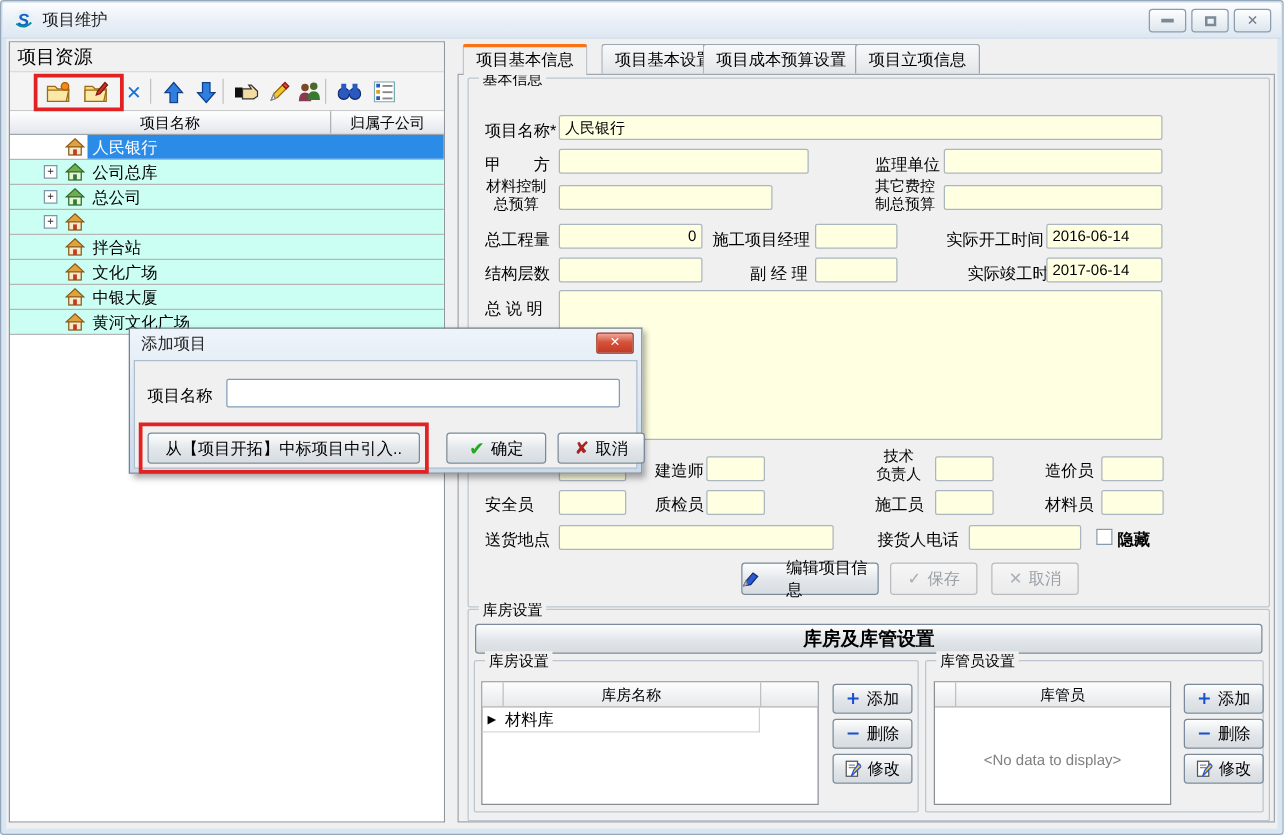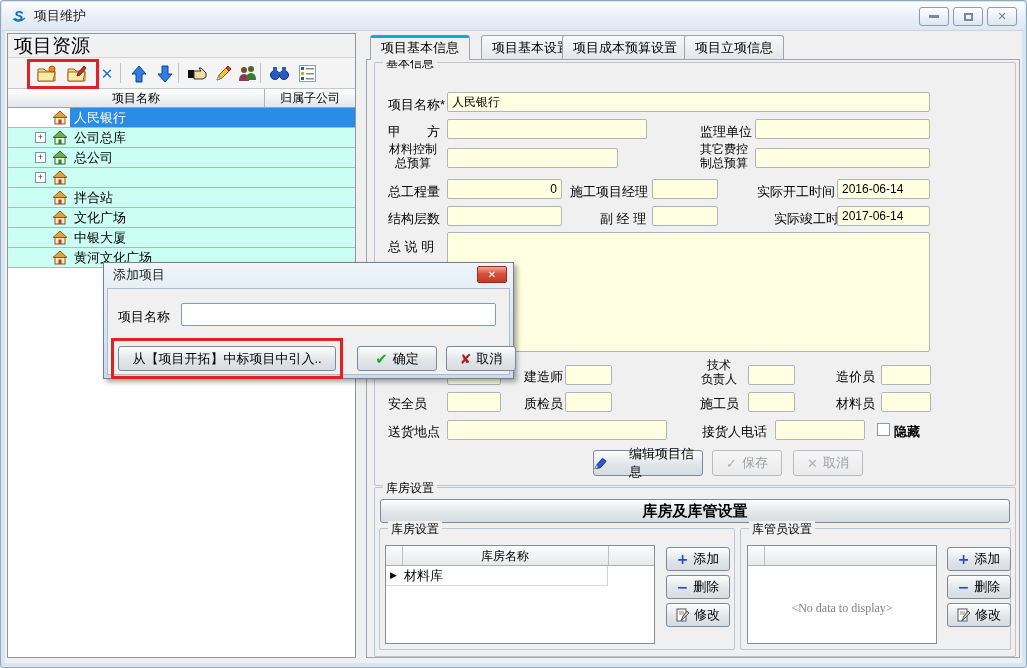--- a/index.html
+++ b/index.html
@@ -21,21 +21,21 @@
             font-size:11px; font-weight:bold; }
   .winbtn .bar { width:10px; height:3px; background:#7a8a99; }
   .winbtn .box { width:9px; height:8px; border:2px solid #7a8a99; }
 
   #content { position:absolute; left:4px; top:30px; right:4px; bottom:4px; background:#f0f0f0; }
 
   
   #left-panel { position:absolute; left:7px; top:33px; width:349px; height:625px;
                 background:#fff; border:1px solid #8f979e; }
   #lp-header { position:absolute; left:0; top:0; right:0; height:24px; background:#f1f1f1;
-               border-bottom:1px solid #d4d4d4; font-size:19px; line-height:24px; padding-left:6px; }
+               border-bottom:1px solid #d4d4d4; font-size:15px; line-height:24px; padding-left:6px; }
   #lp-toolbar { position:absolute; left:0; top:24px; right:0; height:31px; background:#f4f4f4;
                 border-bottom:1px solid #c8c8c8; }
   .tbtn { position:absolute; top:3px; width:26px; height:25px; display:flex; align-items:center;
           justify-content:center; }
   .tsep { position:absolute; top:5px; width:1px; height:20px; background:#c2c2c2; }
   .blue-x { color:#1a6fd4; font-family:"DejaVu Sans",sans-serif; font-weight:bold; font-size:15px; }
 
   #lp-colheader { position:absolute; left:0; top:55px; right:0; height:19px; display:flex;
                   background:linear-gradient(#ffffff,#e2e6eb); border-bottom:1px solid #9aa5b0;
                   font-size:12px; }
@@ -51,21 +51,21 @@
   .trow.sel .lbl-area { background:#2b8ce8; color:#fff; }
   .expander { position:absolute; left:27px; top:4px; width:11px; height:11px; background:#fff;
               border:1px solid #8095a8; font-size:9px; line-height:9px; text-align:center; color:#333; }
   .house { position:absolute; left:44px; top:2px; }
 
   
   #right-panel { position:absolute; left:366px; top:33px; width:654px; height:625px; }
   .tab { position:absolute; top:2px; height:24px; border:1px solid #9aa5b0; border-bottom:none;
          border-radius:3px 3px 0 0; background:linear-gradient(#f8f9fa,#e3e6e9);
          font-size:13px; text-align:center; line-height:23px; padding:0 10px; }
-  .tab.active { background:#f0f0f0; border-top:3px solid #0ea5e9; line-height:20px; height:25px; z-index:2; }
+  .tab.active { background:#f0f0f0; border-top:3px solid #f97316; line-height:20px; height:25px; z-index:2; }
   #tabpage { position:absolute; left:0; top:26px; right:0; bottom:0; border:1px solid #a0a6ad;
              background:#f0f0f0; }
 
   .groupbox { position:absolute; border:1px solid #bcc6d0; border-radius:2px; }
   .legend { position:absolute; top:-8px; left:8px; background:#f0f0f0; padding:0 3px; font-size:12px; }
 
   .lbl { position:absolute; font-size:13px; color:#000; white-space:pre-line; }
   .lbl.center { text-align:center; line-height:1.15; }
   .field { position:absolute; height:20px; background:#ffffe1; border:1px solid #abb6bf;
            border-radius:2px; font-family:"Liberation Sans",sans-serif; font-size:12px; padding:1px 4px; }
@@ -81,21 +81,21 @@
 
   .grid { position:absolute; background:#fff; border:1px solid #8a8f94; }
   .grid-header { position:absolute; left:0; top:0; right:0; height:20px;
                  background:linear-gradient(#fdfdfd,#e7e9eb); border-bottom:1px solid #b0b0b0;
                  font-size:12px; }
   .grid-header .tick { position:absolute; left:16px; top:0; bottom:0; width:1px; background:#c0c0c0; }
   .grid-header .htxt { position:absolute; top:2px; text-align:center; }
   .grid-row { position:absolute; left:0; top:20px; right:0; height:20px; font-size:13px;
               border-bottom:1px solid #d8d8d8; }
   .nodata { position:absolute; left:0; right:0; top:55px; text-align:center; color:#808080;
-            font-family:Liberation Serif, serif; font-size:12px; }
+            font-family:Liberation Sans, sans-serif; font-size:12px; }
 
   .annot { position:absolute; border:3px solid #e22222; z-index:60; }
 
   
   #dialog { position:absolute; left:103px; top:262px; width:411px; height:117px; z-index:40;
             border:1px solid #74818f; background:linear-gradient(#eef4fa,#c9daec);
             box-shadow:3px 3px 5px rgba(0,0,0,0.35); }
   #dlg-title { position:absolute; left:0; top:0; right:0; height:25px; font-size:13px;
                line-height:24px; padding-left:9px; color:#222; }
   #dlg-close { position:absolute; right:6px; top:3px; width:30px; height:17px; border:1px solid #9c2d1a;
@@ -405,20 +405,21 @@
         </svg>
     <span>修改</span>
   </div>
 
   <div class="groupbox" style="left:374px; top:495px; width:271px; height:122px; background:#f0f0f0;">
     <span class="legend">库管员设置</span>
   </div>
   <div class="grid" style="left:381px; top:512px; width:190px; height:99px;">
     <div class="grid-header">
           <span class="tick"></span>
+      <span class="htxt" style="left:16px; right:0;">库管员</span>
     </div>
     <div class="nodata">&lt;No data to display&gt;</div>
   </div>
   <div class="btn" style="left:581px; top:514px; width:64px; height:24px;">
     <span class="glyph" style="color:#1a4fd0; font-size:14px;">+</span>
     <span>添加</span>
   </div>
   <div class="btn" style="left:581px; top:542px; width:64px; height:24px;">
     <span class="glyph" style="color:#1a4fd0; font-size:14px;">−</span>
     <span>删除</span>

